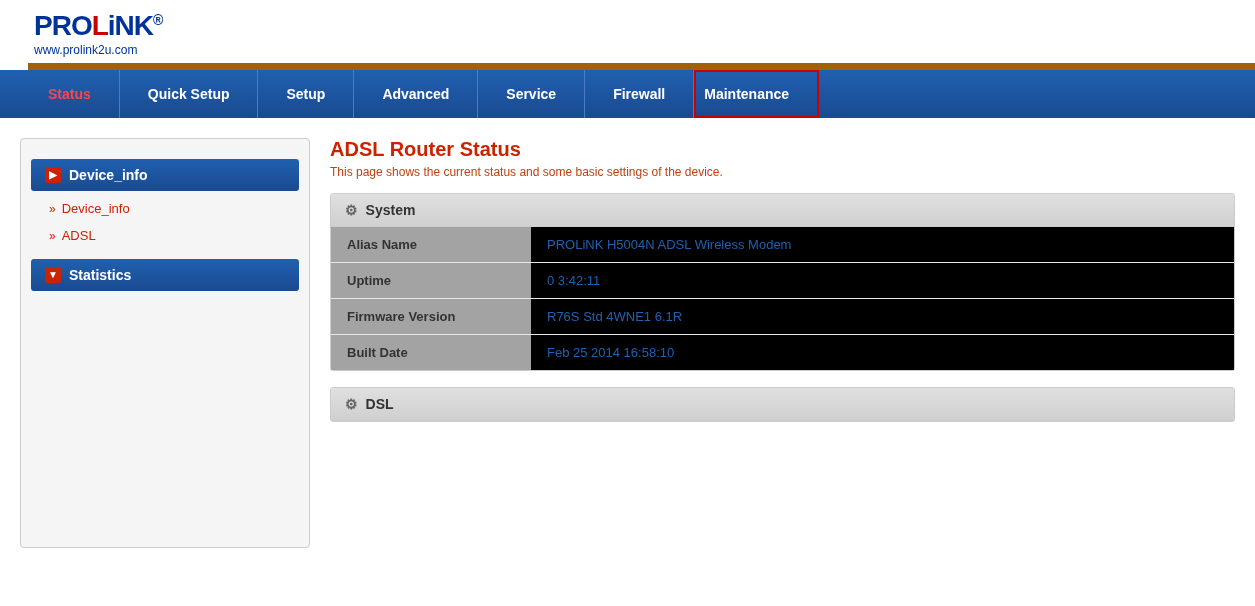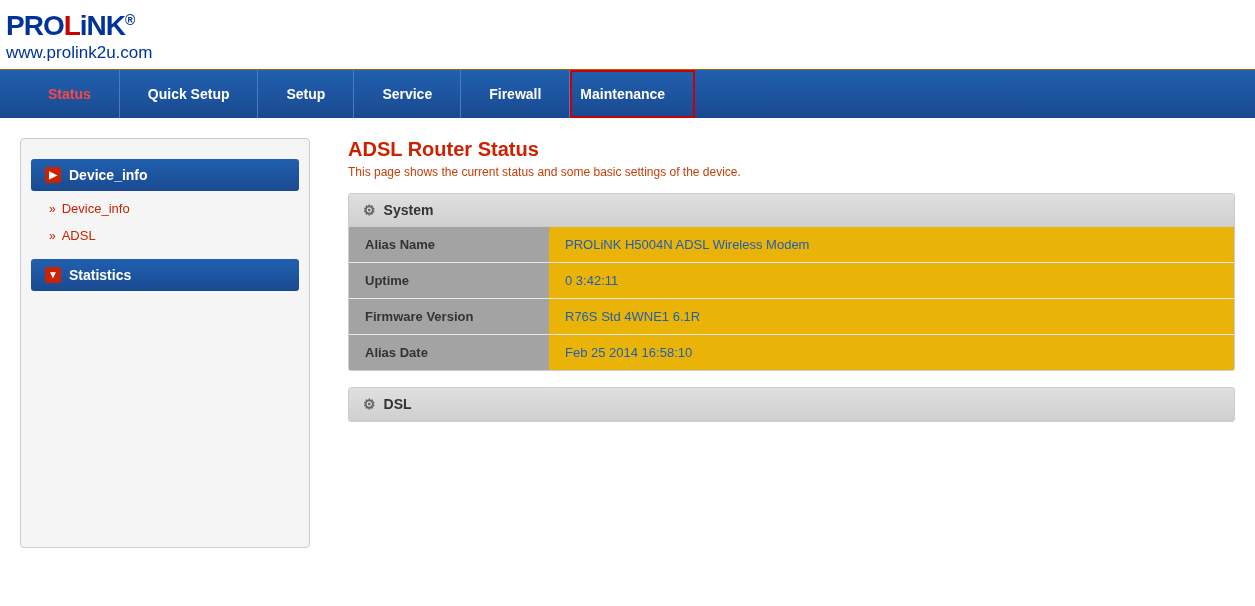--- a/index.html
+++ b/index.html
@@ -1,22 +1,22 @@
 <!DOCTYPE html>
 <html><head>
   <meta charset="utf-8">
   <style>
     * { margin: 0; padding: 0; box-sizing: border-box; }
     body { font-family: Arial, sans-serif; font-size: 13px; background: #fff; color: #333; }
 
     
-    #header { padding: 10px 20px 6px 6px; background: #fff; border-bottom: 1px solid #a16207; }
+    #header { padding: 10px 20px 6px 6px; background: #fff; border-bottom: 7px solid #a16207; margin-left: 28px; }
     #logo-text { font-size: 28px; font-weight: 900; color: #003399; letter-spacing: -1px; }
     #logo-text span { color: #cc0000; }
-    #logo-subtitle { font-size: 17px; color: #003399; margin-top: 1px; }
+    #logo-subtitle { font-size: 12px; color: #003399; margin-top: 1px; }
 
     
     #navbar { background: linear-gradient(to bottom, #2060b0, #1a4a90); display: flex; align-items: stretch; }
     .nav-item {
       color: #fff;
       font-weight: bold;
       font-size: 14px;
       padding: 14px 28px;
       cursor: pointer;
       border-right: 1px solid #4a7ac8;
@@ -70,21 +70,21 @@
       color: #cc2200;
       cursor: pointer;
       font-size: 13px;
       display: flex;
       align-items: center;
       gap: 6px;
     }
     .sidebar-sub-item .bullet { color: #cc2200; font-size: 12px; }
 
     
-    #content { flex: 1; margin-left: 18px; }
+    #content { flex: 1; }
     #page-title { color: #cc2200; font-size: 20px; font-weight: bold; margin-bottom: 4px; }
     #page-desc { color: #c2410c; font-size: 12px; margin-bottom: 14px; }
 
     
     .panel { border: 1px solid #ccc; border-radius: 3px; margin-bottom: 16px; }
     .panel-header {
       background: linear-gradient(to bottom, #e0e0e0, #d0d0d0);
       padding: 8px 14px;
       font-weight: bold;
       font-size: 14px;
@@ -94,39 +94,40 @@
       border-bottom: 1px solid #ccc;
     }
     .gear-icon { color: #666; font-size: 14px; }
 
     
     .info-table { width: 100%; border-collapse: collapse; }
     .info-table tr { border-bottom: 1px solid #e8e8e8; }
     .info-table tr:last-child { border-bottom: none; }
     .info-table td { padding: 10px 16px; }
     .info-table td:first-child { font-weight: bold; width: 200px; background: #a3a3a3; }
-    .info-table td:last-child { color: #2060b0; background: #eab308; }
+    .info-table td:last-child { color: #2060b0; background: #000000; }
     .serial-black { background: #111; display: inline-block; width: 160px; height: 18px; border-radius: 2px; }
   </style>
 </head>
 <body>
 
 <div id="header">
   <div id="logo">
     <div id="logo-text">
       PRO<span>L</span>i<span style="color:#003399">NK</span><sup style="font-size:14px; color:#003399;">®</sup>
     </div>
     <div id="logo-subtitle">www.prolink2u.com</div>
   </div>
 </div>
 
 <nav id="navbar">
   <a class="nav-item active">Status</a>
   <a class="nav-item">Quick Setup</a>
   <a class="nav-item">Setup</a>
+  <a class="nav-item">Advanced</a>
   <a class="nav-item">Service</a>
   <a class="nav-item">Firewall</a>
   <a class="nav-item highlighted">Maintenance</a>
 </nav>
 
 <div id="main">
 
   <div id="sidebar">
 
     <div class="sidebar-section-header">
@@ -165,21 +166,21 @@
         </tr>
         <tr>
           <td>Uptime</td>
           <td>0 3:42:11</td>
         </tr>
         <tr>
           <td>Firmware Version</td>
           <td>R76S Std 4WNE1 6.1R</td>
         </tr>
         <tr>
-          <td>Alias Date</td>
+          <td>Built Date</td>
           <td>Feb 25 2014 16:58:10</td>
         </tr>
       </tbody>
         </table>
     </div>
 
     <div class="panel">
       <div class="panel-header">
         <span class="gear-icon">⚙</span>
         <span>DSL</span>

